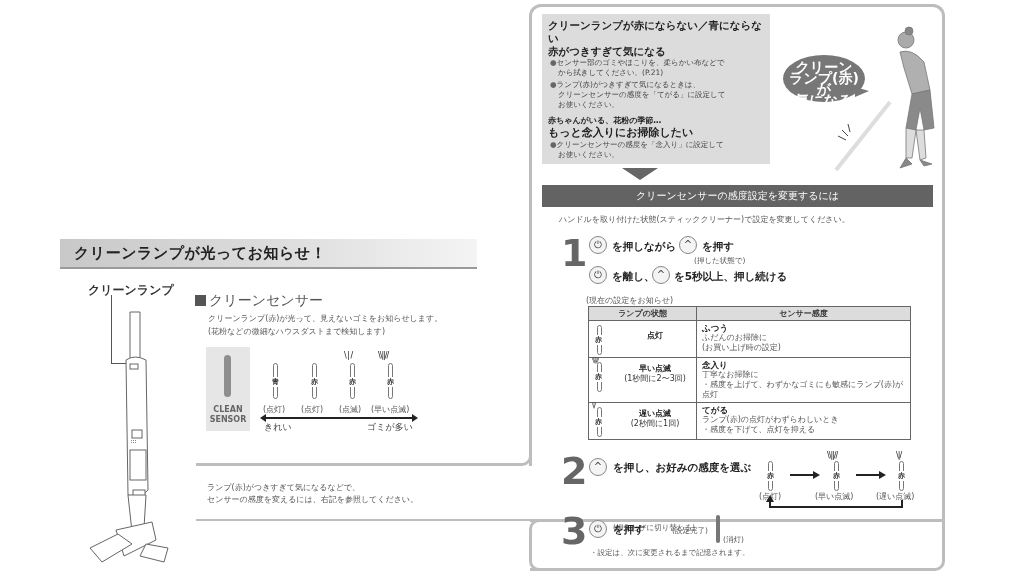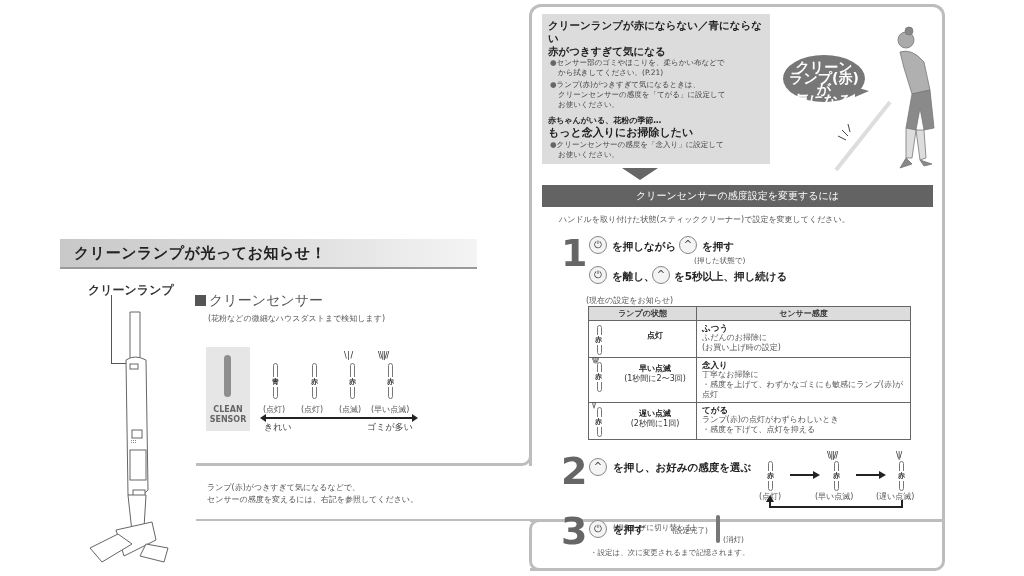--- a/index.html
+++ b/index.html
@@ -134,20 +134,21 @@
     <rect x="71" y="142" width="1" height="1"></rect>
       <rect x="73" y="142" width="1" height="1"></rect>
       <rect x="75" y="142" width="1" height="1"></rect>
   </g>
 </svg>
 
 <div class="sensor-heading">
   <span class="sq"></span><span>クリーンセンサー</span>
 </div>
 <div class="sensor-desc">
+  <div>クリーンランプ(赤)が光って、見えないゴミをお知らせします。</div>
   <div>(花粉などの微細なハウスダストまで検知します)</div>
 </div>
 
 <div class="clean-sensor-box">
   <div class="bar"></div>
   <div class="cs-text">
     <div>CLEAN</div>
     <div>SENSOR</div>
   </div>
 </div>

